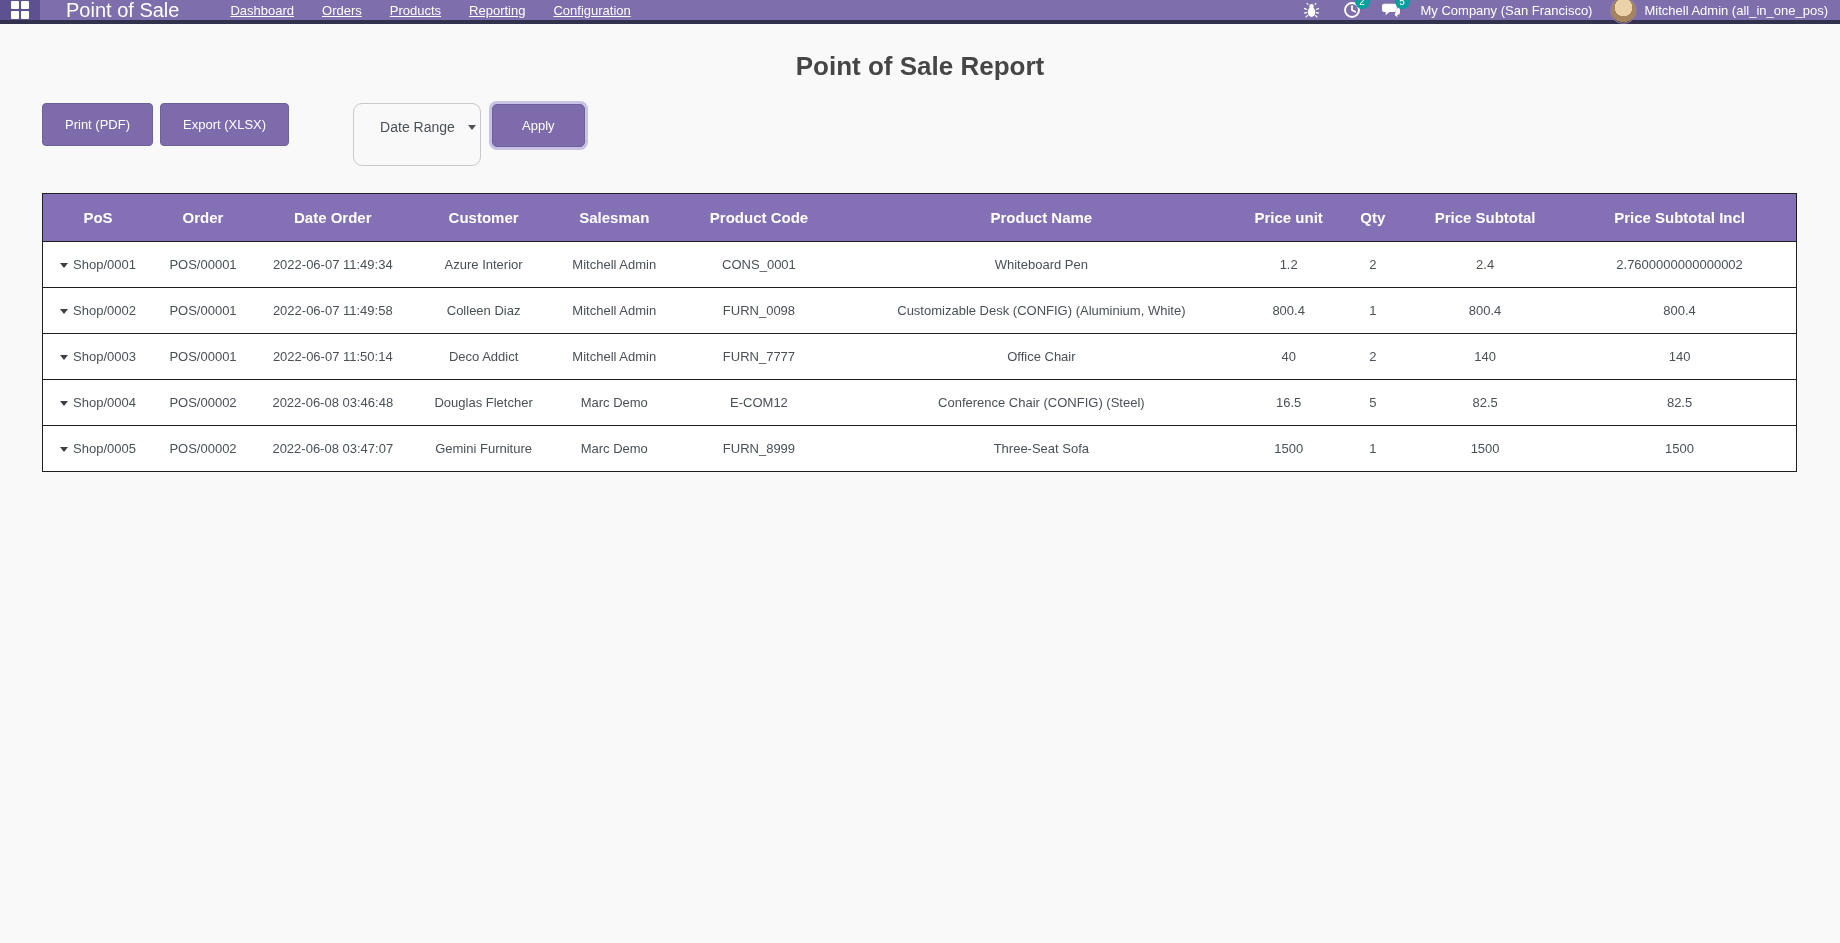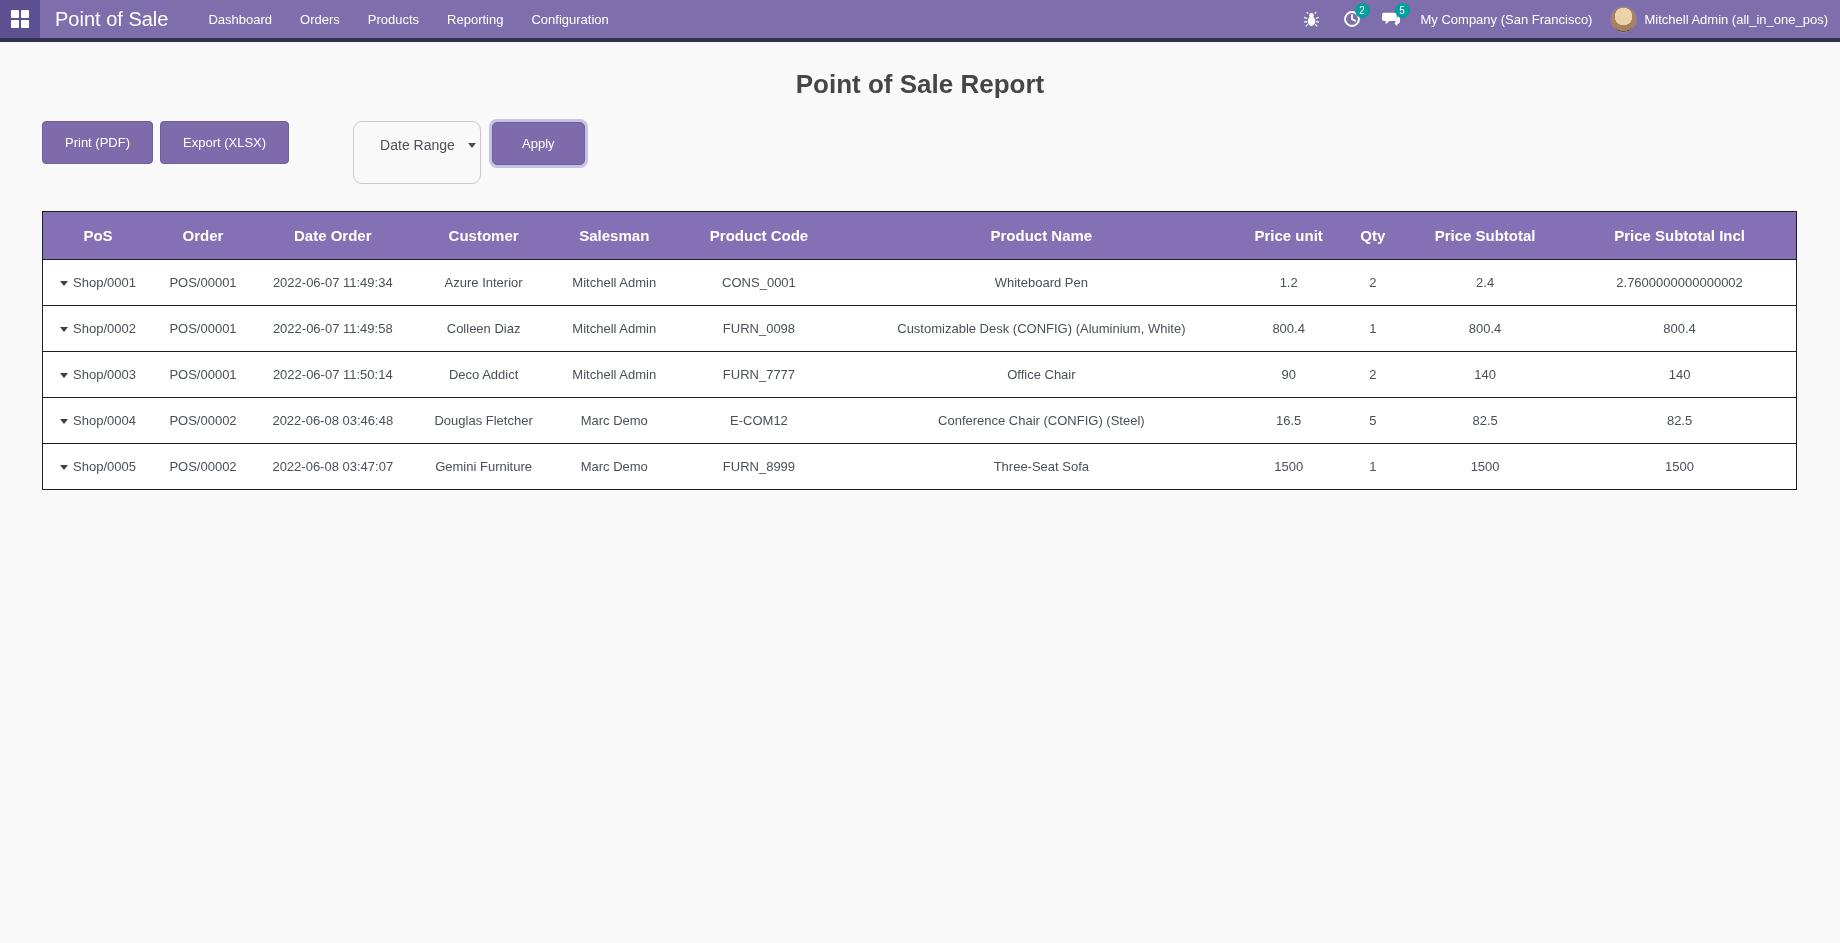--- a/index.html
+++ b/index.html
@@ -7,36 +7,37 @@
   body {
     width:1840px; height:943px; overflow:hidden;
     background:#f9f9f9;
     font-family:"Liberation Sans", sans-serif;
     color:#495057;
   }
 
   
   .navbar {
     display:flex; align-items:stretch;
-    height:42px;
+    height:24px;
     background:var(--navbar_bg);
     border-bottom:4px solid var(--navbar_border);
     color:#fff;
+    gap:11px;
   }
   .apps-btn {
     width:40px; display:flex; align-items:center; justify-content:center;
     background:var(--apps_bg); cursor:pointer;
   }
   .grid-icon { display:grid; grid-template-columns:8px 8px; grid-template-rows:8px 8px; gap:2px; }
   .grid-icon span { background:#fff; border-radius:1px; }
   .brand {
     display:flex; align-items:center;
     font-size:20px; padding:0 26px 0 15px; white-space:nowrap;
   }
-  .nav-menu { display:flex; align-items:flex-start; }
+  .nav-menu { display:flex; align-items:flex-start;text-decoration:underline; }
   .menu-item {
     font-size:13px; padding:0 14px; cursor:pointer; white-space:nowrap;
     display:flex; align-items:center; height:100%;
   }
   .systray {
     margin-left:auto; display:flex; align-items:center; gap:18px; padding-right:12px;
   }
   .tray-icon { position:relative; width:22px; height:22px; display:flex; align-items:center; justify-content:center; cursor:pointer; }
   .badge {
     position:absolute; top:-5px; right:-7px;
@@ -240,21 +241,21 @@
         <td>800.4</td>
       </tr>
       <tr>
         <td><span class="row-caret"></span><span>Shop/0003</span></td>
         <td>POS/00001</td>
         <td>2022-06-07 11:50:14</td>
         <td>Deco Addict</td>
         <td>Mitchell Admin</td>
         <td>FURN_7777</td>
         <td>Office Chair</td>
-        <td>90</td>
+        <td>40</td>
         <td>2</td>
         <td>140</td>
         <td>140</td>
       </tr>
       <tr>
         <td><span class="row-caret"></span><span>Shop/0004</span></td>
         <td>POS/00002</td>
         <td>2022-06-08 03:46:48</td>
         <td>Douglas Fletcher</td>
         <td>Marc Demo</td>

